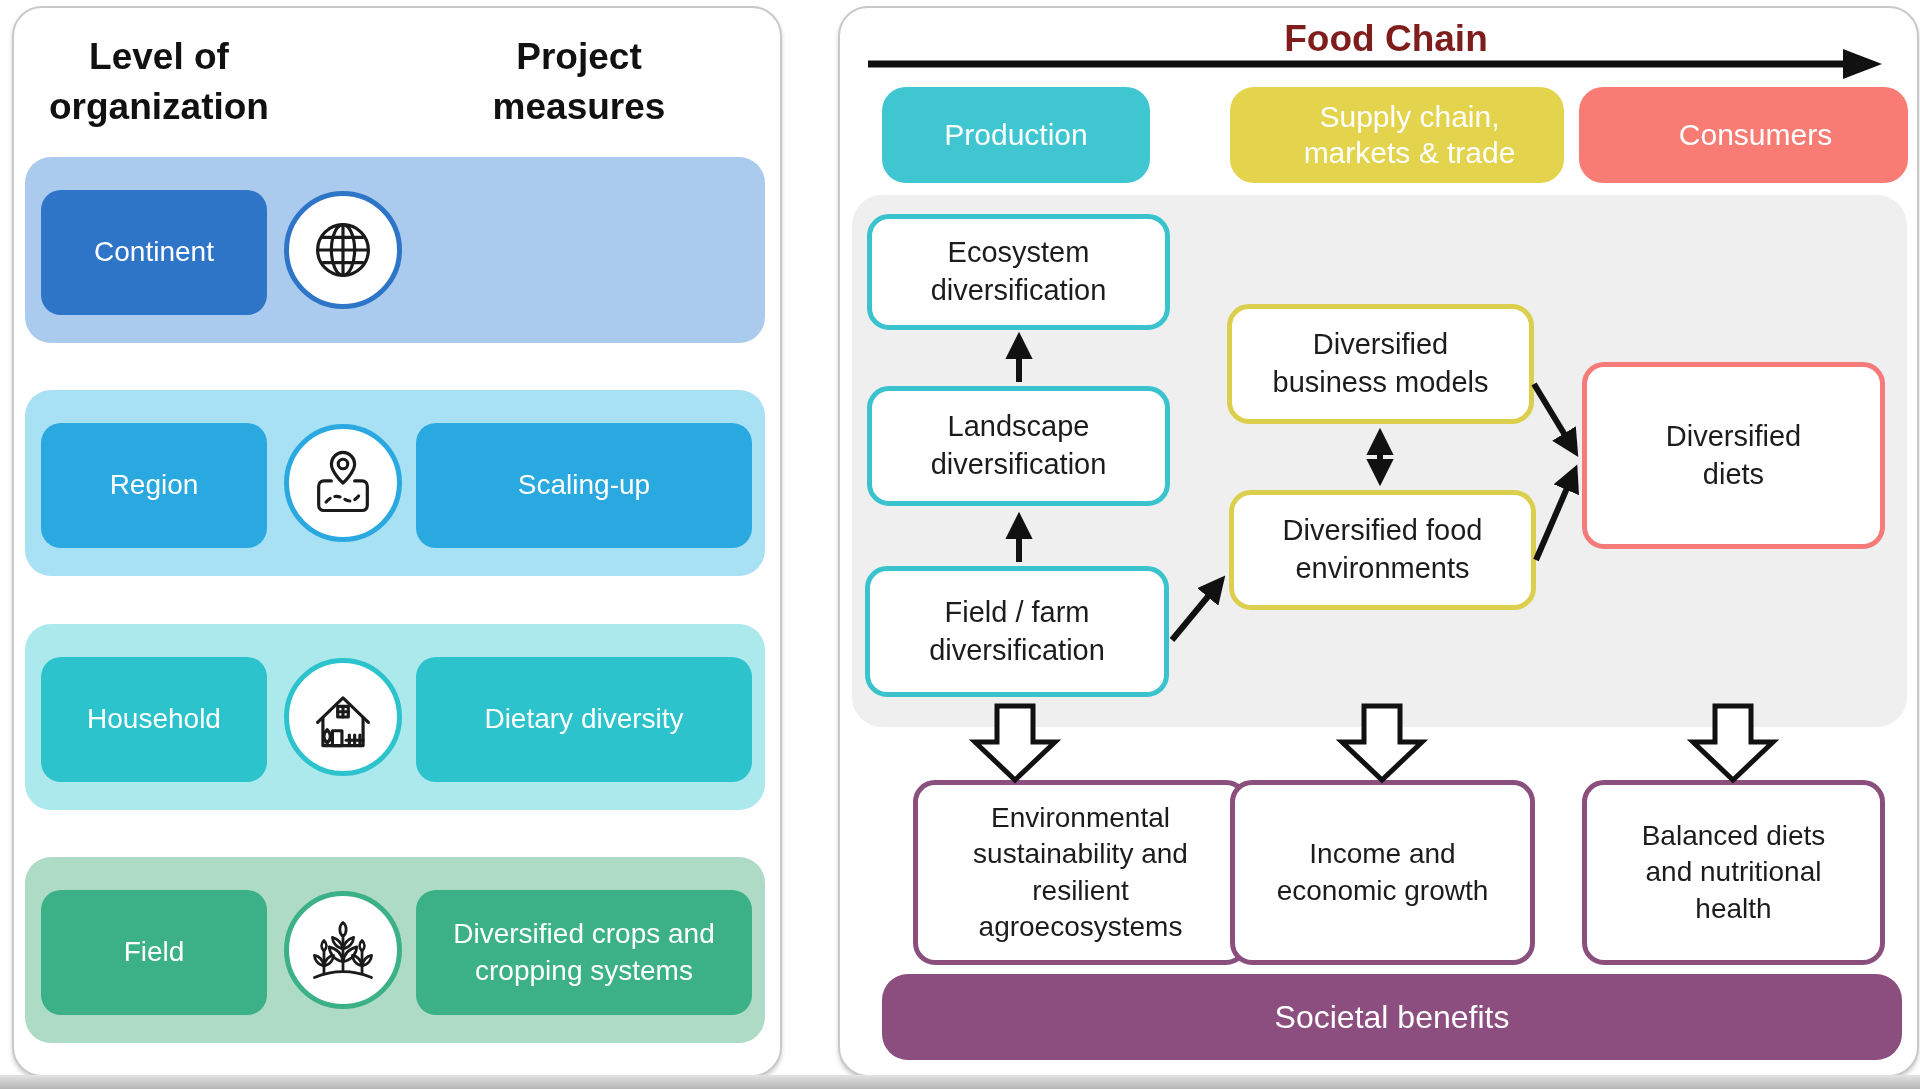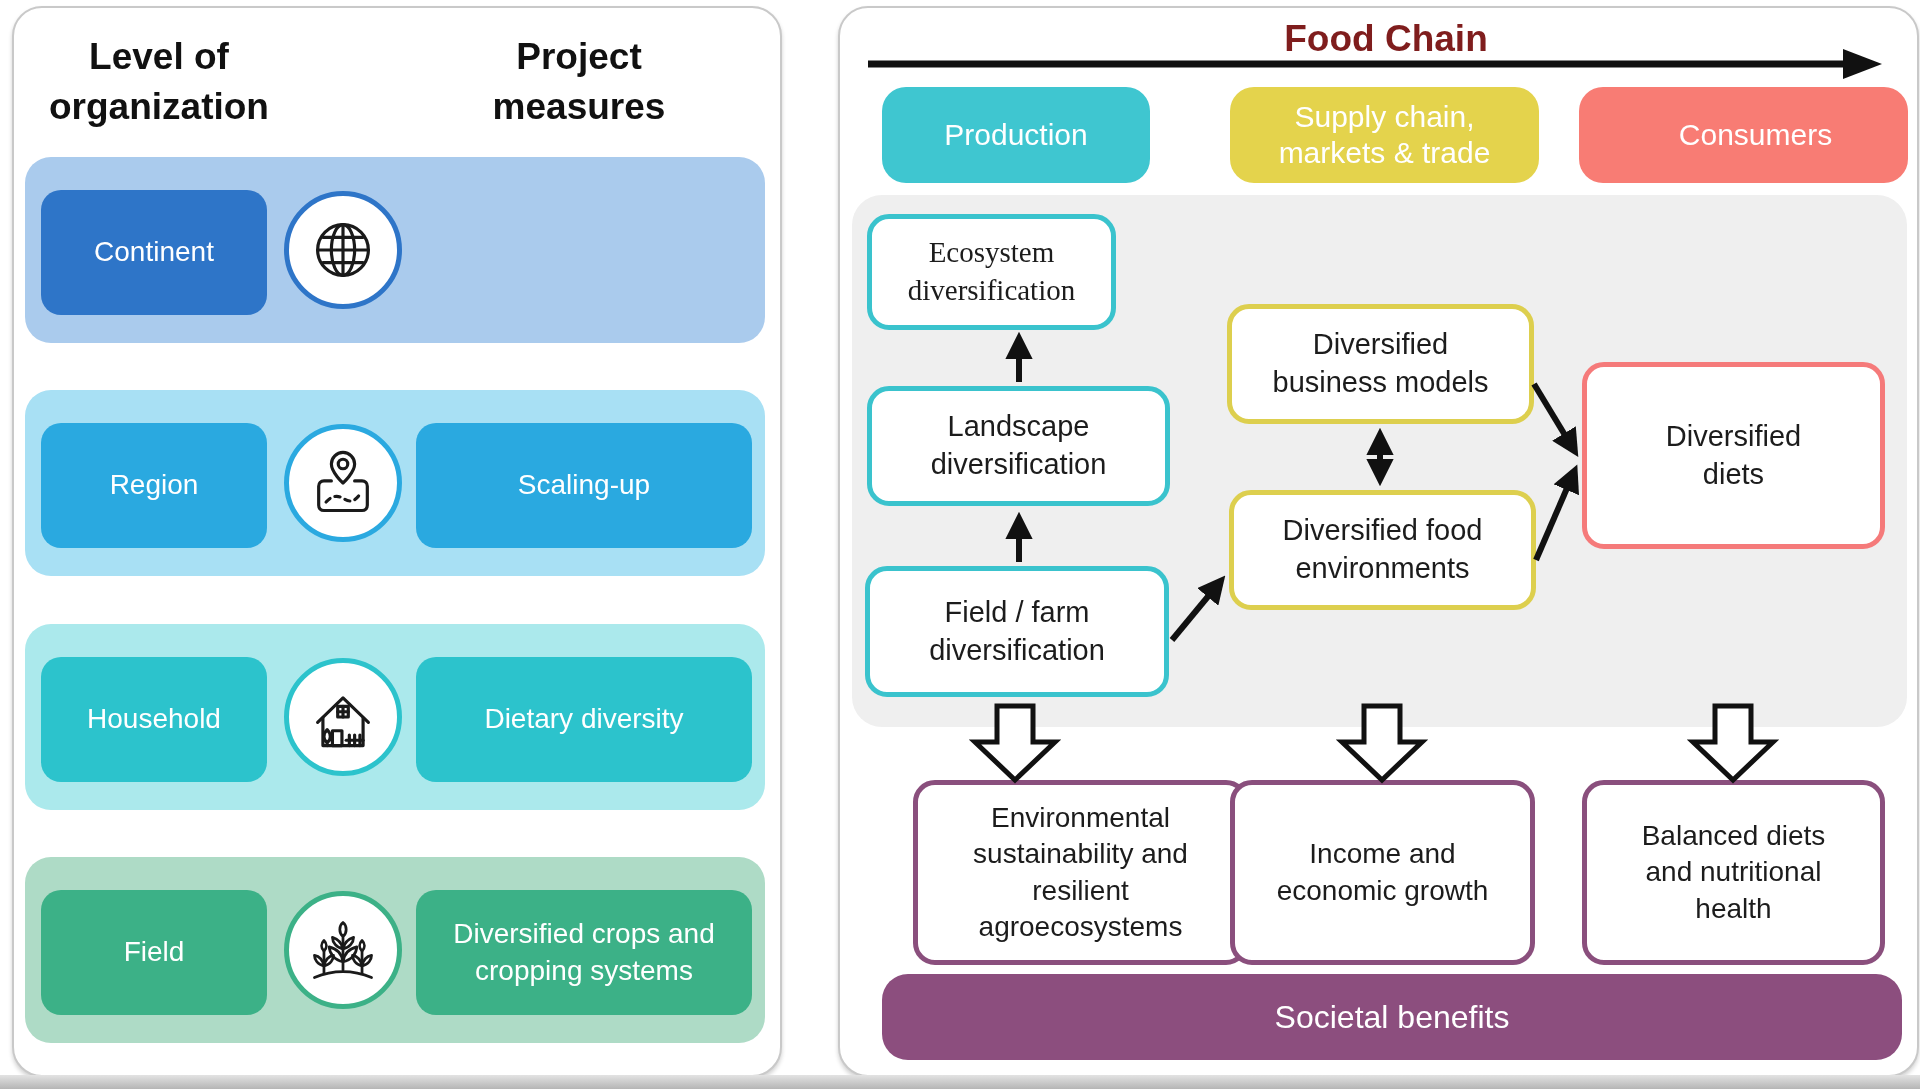--- a/index.html
+++ b/index.html
@@ -14,29 +14,29 @@
   .lbl-box{left:16px;width:226px;text-align:center;}
   .msr-box{left:391px;width:336px;}
   .icirc{position:absolute;left:259px;top:34px;width:118px;height:118px;border-radius:50%;background:#fff;display:flex;align-items:center;justify-content:center;box-sizing:border-box;border:5px solid #000;}
   .row-1{background:#aacbed;} .row-1 .lbl-box,.row-1 .msr-box{background:#2e75c8;} .row-1 .icirc{border-color:#2e75c8;}
   .row-2{background:#a8e0f4;} .row-2 .lbl-box,.row-2 .msr-box{background:#2aa9e0;} .row-2 .icirc{border-color:#2aa9e0;}
   .row-3{background:#abe9ec;} .row-3 .lbl-box,.row-3 .msr-box{background:#2cc3cc;} .row-3 .icirc{border-color:#2cc3cc;}
   .row-4{background:#aedbc6;} .row-4 .lbl-box,.row-4 .msr-box{background:#3cb187;} .row-4 .icirc{border-color:#3cb187;}
   #fc-title{position:absolute;left:396px;top:10px;width:300px;text-align:center;font-size:37px;font-weight:bold;color:#7f1d1d;}
   .stage{position:absolute;top:79px;height:96px;border-radius:24px;display:flex;align-items:center;justify-content:center;color:#fff;font-size:30px;text-align:center;line-height:1.2;}
   #stage-production{left:42px;width:268px;background:#3fc6d0;}
-  #stage-supply{left:390px;width:309px;background:#e4d34c;}
+  #stage-supply{left:390px;width:309px;background:#e4d34c;padding-left:25px;}
   #stage-consumers{left:739px;width:305px;background:#f87c74;padding-left:24px;}
   #grey-panel{position:absolute;left:12px;top:187px;width:1055px;height:532px;background:#efefef;border-radius:30px;}
   .fbox{position:absolute;background:#fff;border-radius:22px;display:flex;align-items:center;justify-content:center;font-size:29px;color:#1c1c1c;text-align:center;line-height:1.3;box-sizing:border-box;}
   .b-teal{border:5px solid #3ac3cd;}
   .b-yellow{border:5px solid #ddcf4e;}
   .b-red{border:5px solid #f57a7a;}
   .b-purple{border:5px solid #8a4f7d;}
-  #box-ecosystem{left:27px;top:206px;width:249px;height:116px;font-family:Liberation Serif, serif;}
+  #box-ecosystem{left:27px;top:206px;width:303px;height:116px;}
   #box-landscape{left:27px;top:378px;width:303px;height:120px;}
   #box-fieldfarm{left:25px;top:558px;width:304px;height:131px;}
   #box-business{left:387px;top:296px;width:307px;height:120px;}
   #box-foodenv{left:389px;top:482px;width:307px;height:120px;}
   #box-diets{left:742px;top:354px;width:303px;height:187px;}
   .outcome{top:772px;height:185px;font-size:28px;}
   #box-env{left:27px;width:335px;margin-left:46px;}
   #box-income{left:390px;width:305px;}
   #box-balanced{left:742px;width:303px;}
   #banner{position:absolute;left:42px;top:966px;width:1020px;height:86px;background:#8c4e7e;border-radius:26px;display:flex;align-items:center;justify-content:center;color:#fff;font-size:32px;}

